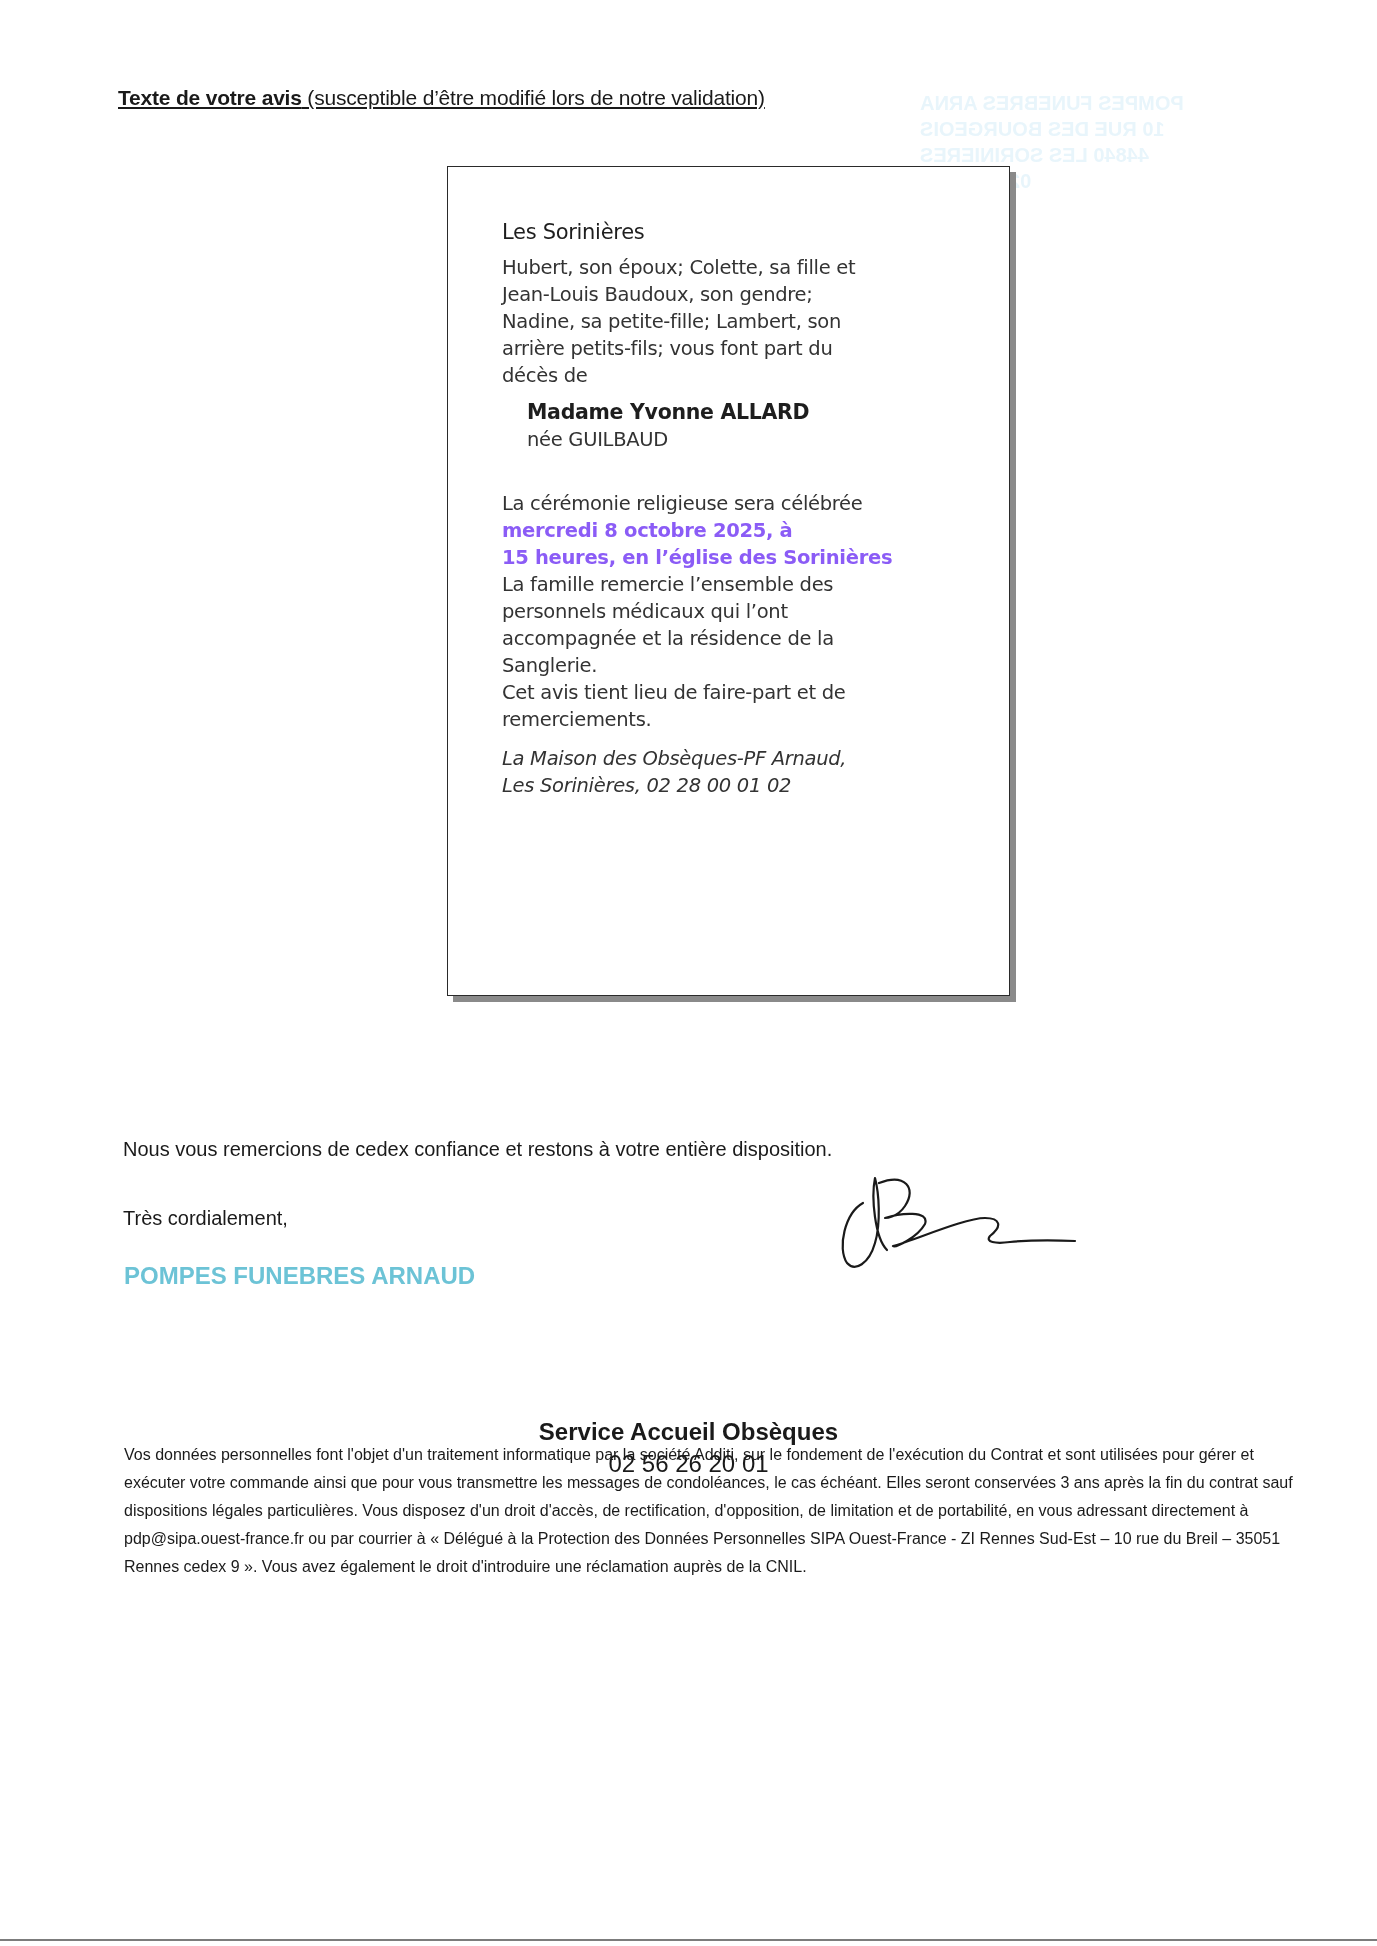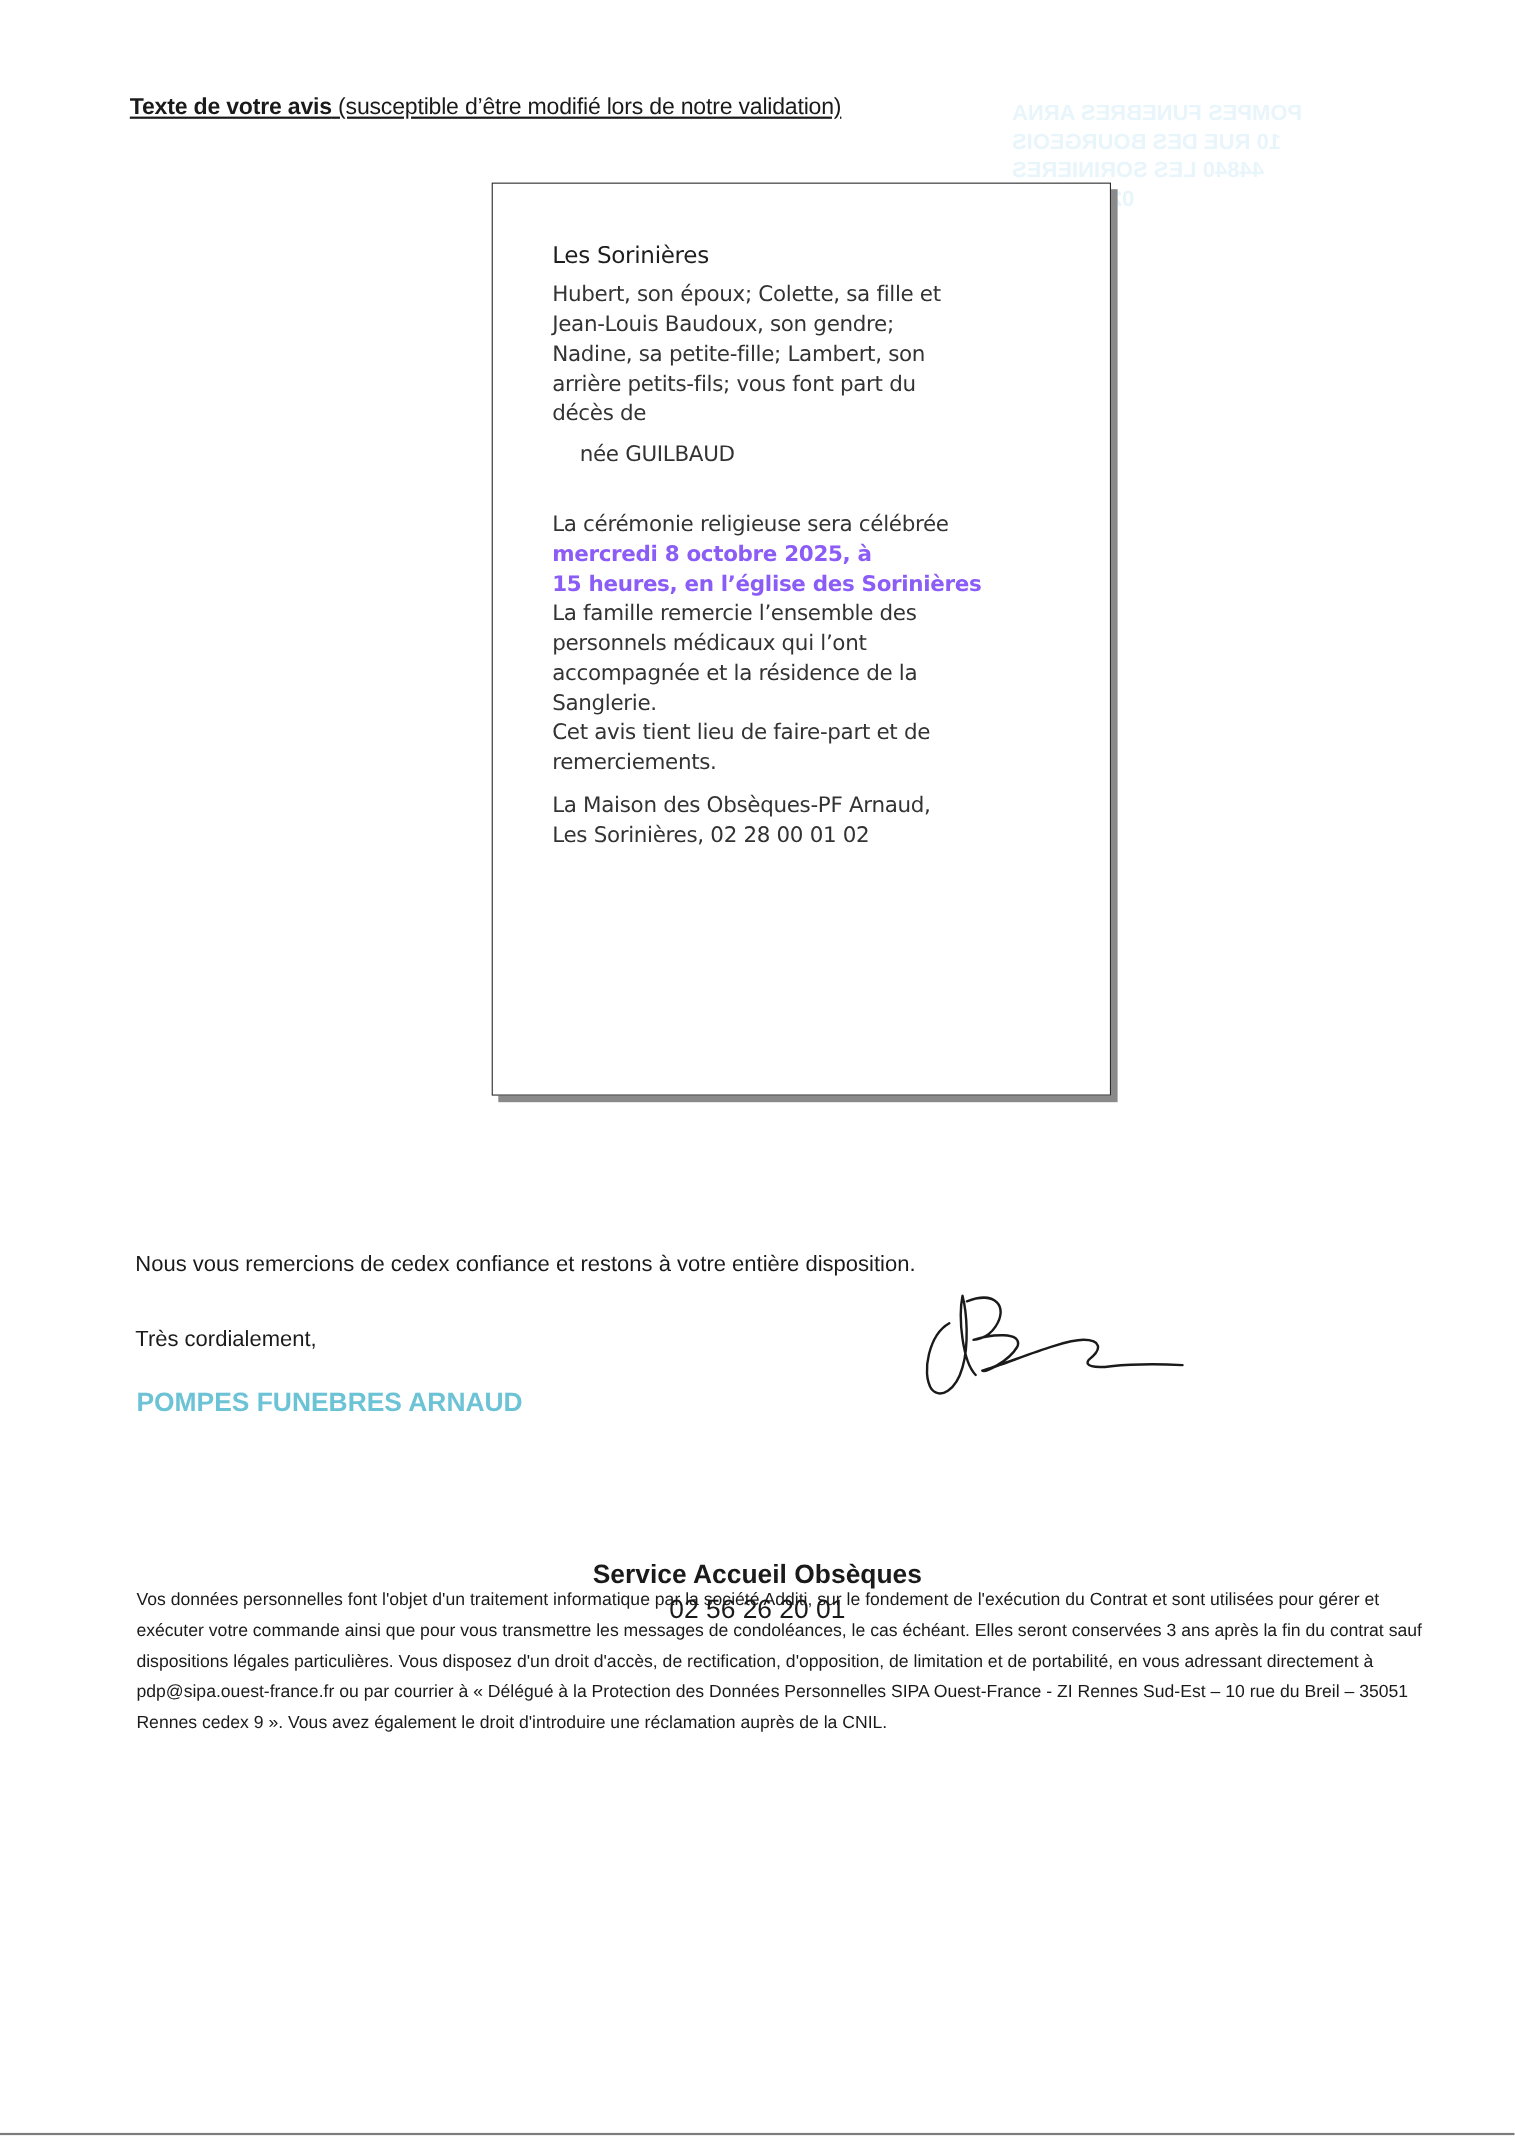--- a/index.html
+++ b/index.html
@@ -18,21 +18,21 @@
             box-shadow: 6px 6px 0 #8a8a8a; box-sizing: border-box; }
   .notice-inner { position: absolute; left: 54px; top: 52px; width: 430px;
                   font-family: "DejaVu Sans", sans-serif; font-size: 19.5px; line-height: 27px; color: #333; letter-spacing: -0.3px; }
   .place { font-size: 21px; color: #1e1e1e; margin-bottom: 8px; font-weight: 500; }
   .para { margin: 0; }
   .gap-m { height: 12px; }
   .gap-l { height: 27px; }
   .name-block { padding-left: 25px; margin-top: 10px; margin-bottom: 10px; }
   .name-block .name { font-weight: bold; color: #1e1e1e; font-size: 20.5px; }
   .bold-line { font-weight: bold; color: #8b5cf6; }
-  .italic { }
+  .italic { font-style: italic; }
 
   .thanks { position: absolute; left: 123px; top: 1138px; font-size: 20px; }
   .cordial { position: absolute; left: 123px; top: 1207px; font-size: 20px; }
   .company { position: absolute; left: 124px; top: 1262px; font-size: 24px; font-weight: bold; color: #6cc3d6; }
   .signature { position: absolute; left: 835px; top: 1168px; width: 280px; height: 110px; }
 
   .service { position: absolute; left: 0; width: 1377px; text-align: center; top: 1416px; }
   .service .title { font-size: 24px; font-weight: bold; line-height: 32px; }
   .service .phone { font-size: 24px; line-height: 32px; }
   .service .note { font-size: 20px; line-height: 28px; }
@@ -58,20 +58,21 @@
   <div class="notice-inner">
     <div class="place">Les Sorinières</div>
     <p class="para">
       <span>Hubert, son époux; Colette, sa fille et</span><br>
       <span>Jean-Louis Baudoux, son gendre;</span><br>
       <span>Nadine, sa petite-fille; Lambert, son</span><br>
       <span>arrière petits-fils; vous font part du</span><br>
       <span>décès de</span>
     </p>
     <div class="name-block">
+      <div class="name">Madame Yvonne ALLARD</div>
       <div>née GUILBAUD</div>
     </div>
     <div class="gap-l"></div>
     <p class="para">
       <span>La cérémonie religieuse sera célébrée</span><br>
       <span class="bold-line">mercredi 8 octobre 2025, à</span><br>
       <span class="bold-line">15 heures, en l’église des Sorinières</span><br>
       <span>La famille remercie l’ensemble des</span><br>
       <span>personnels médicaux qui l’ont</span><br>
       <span>accompagnée et la résidence de la</span><br>

